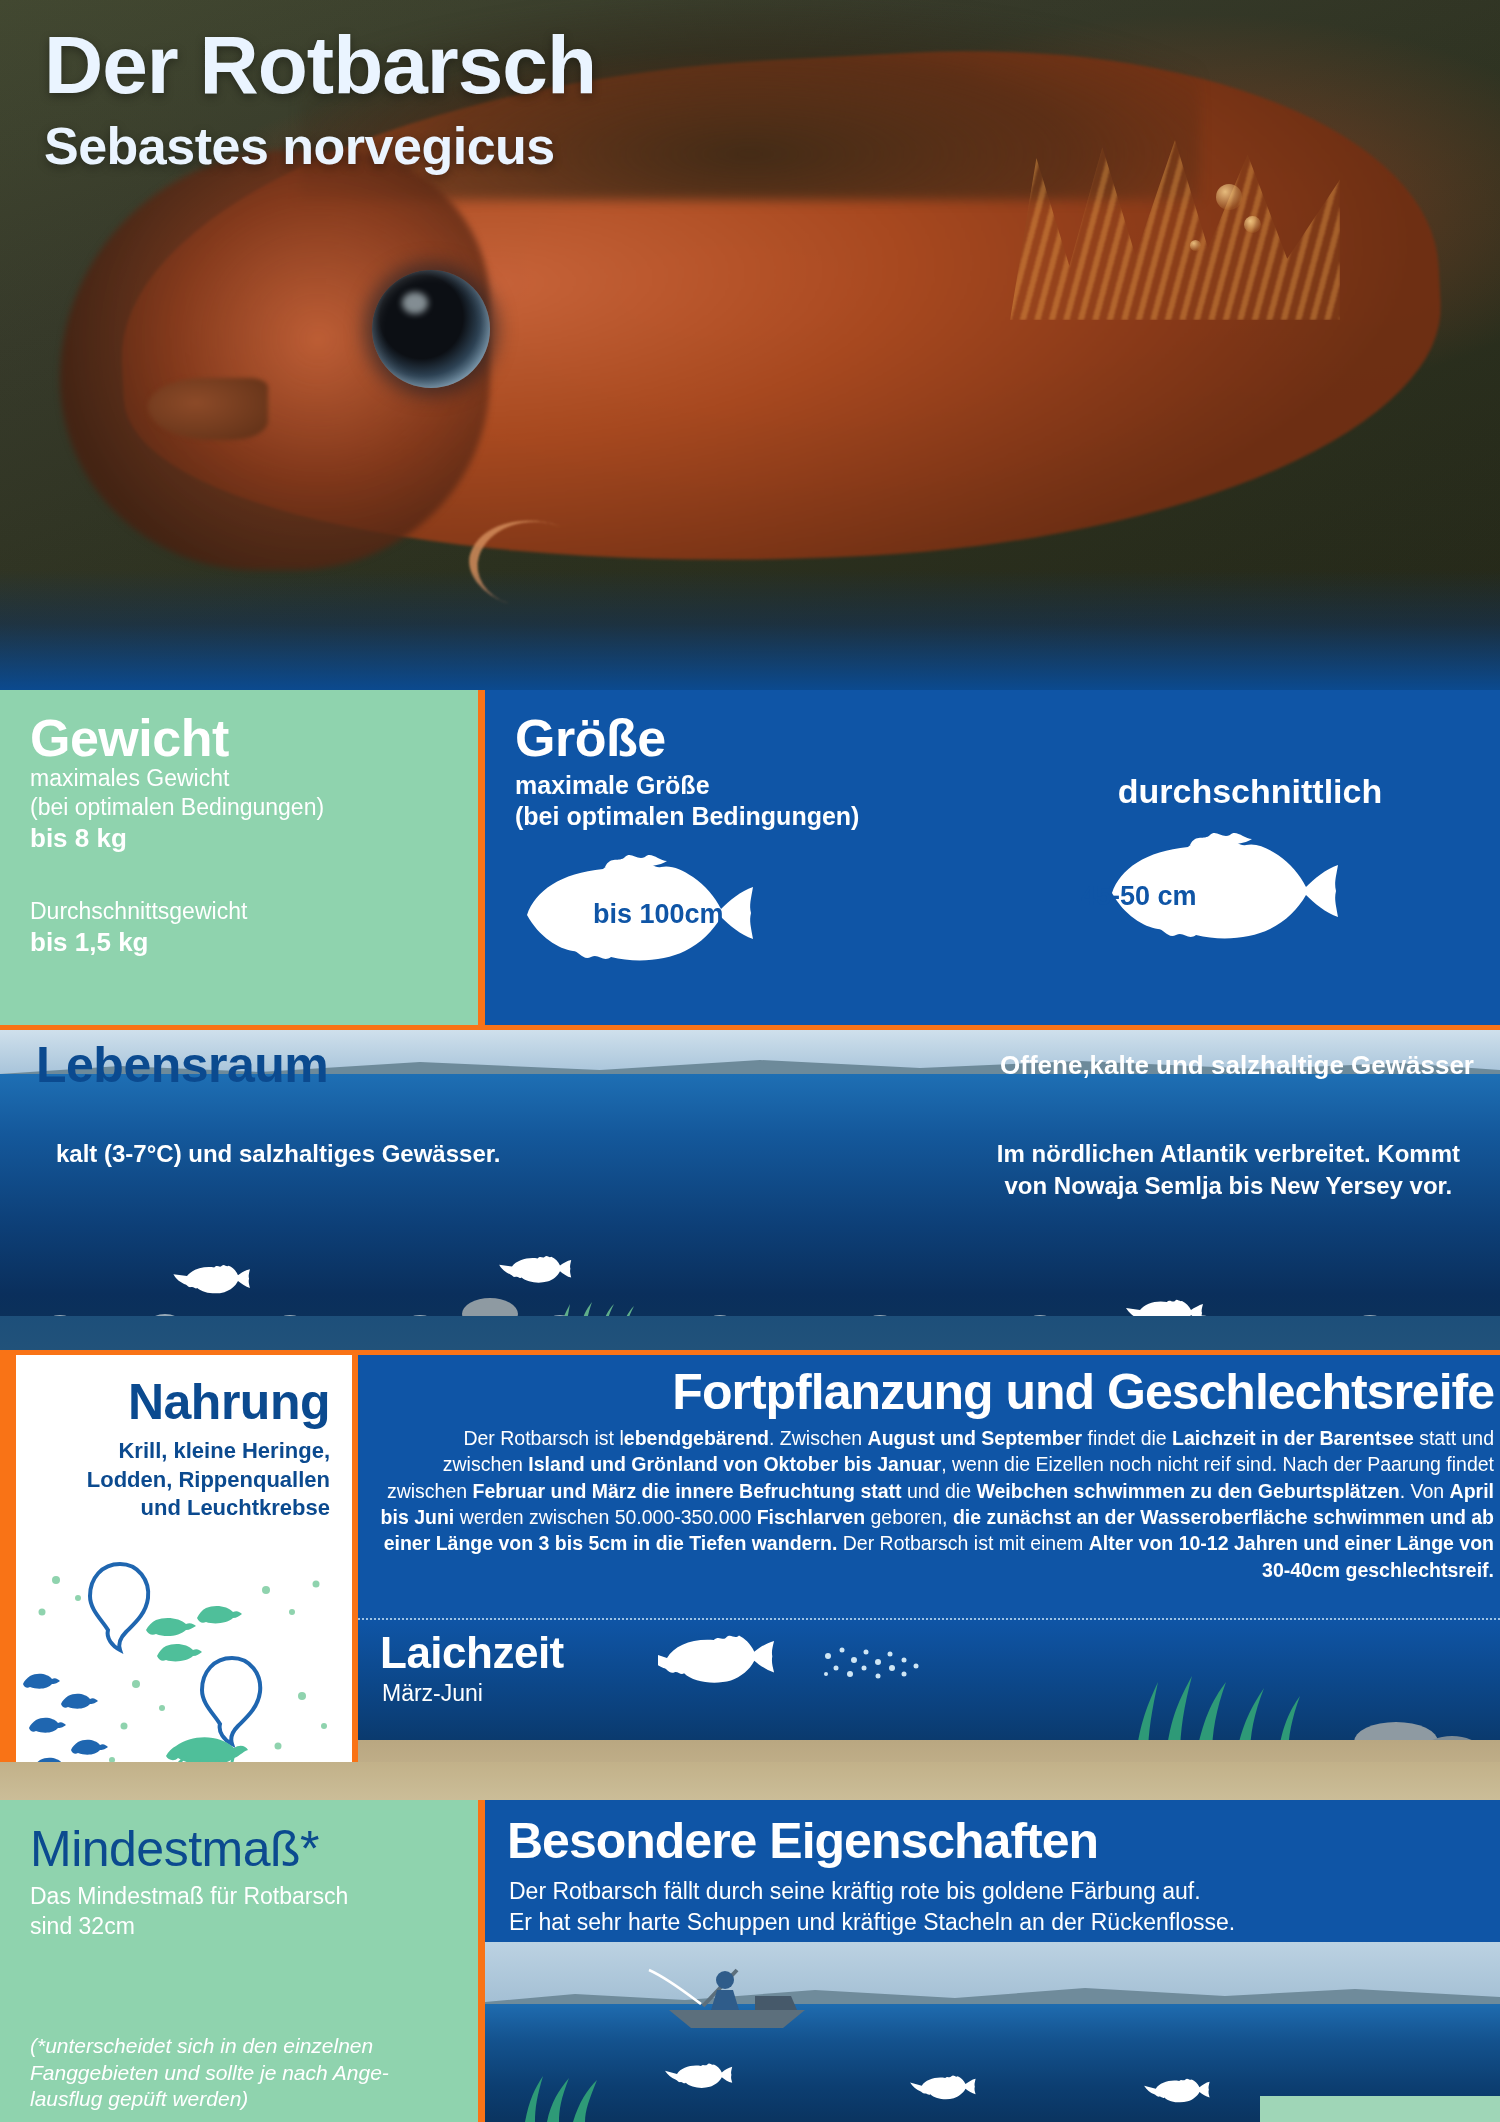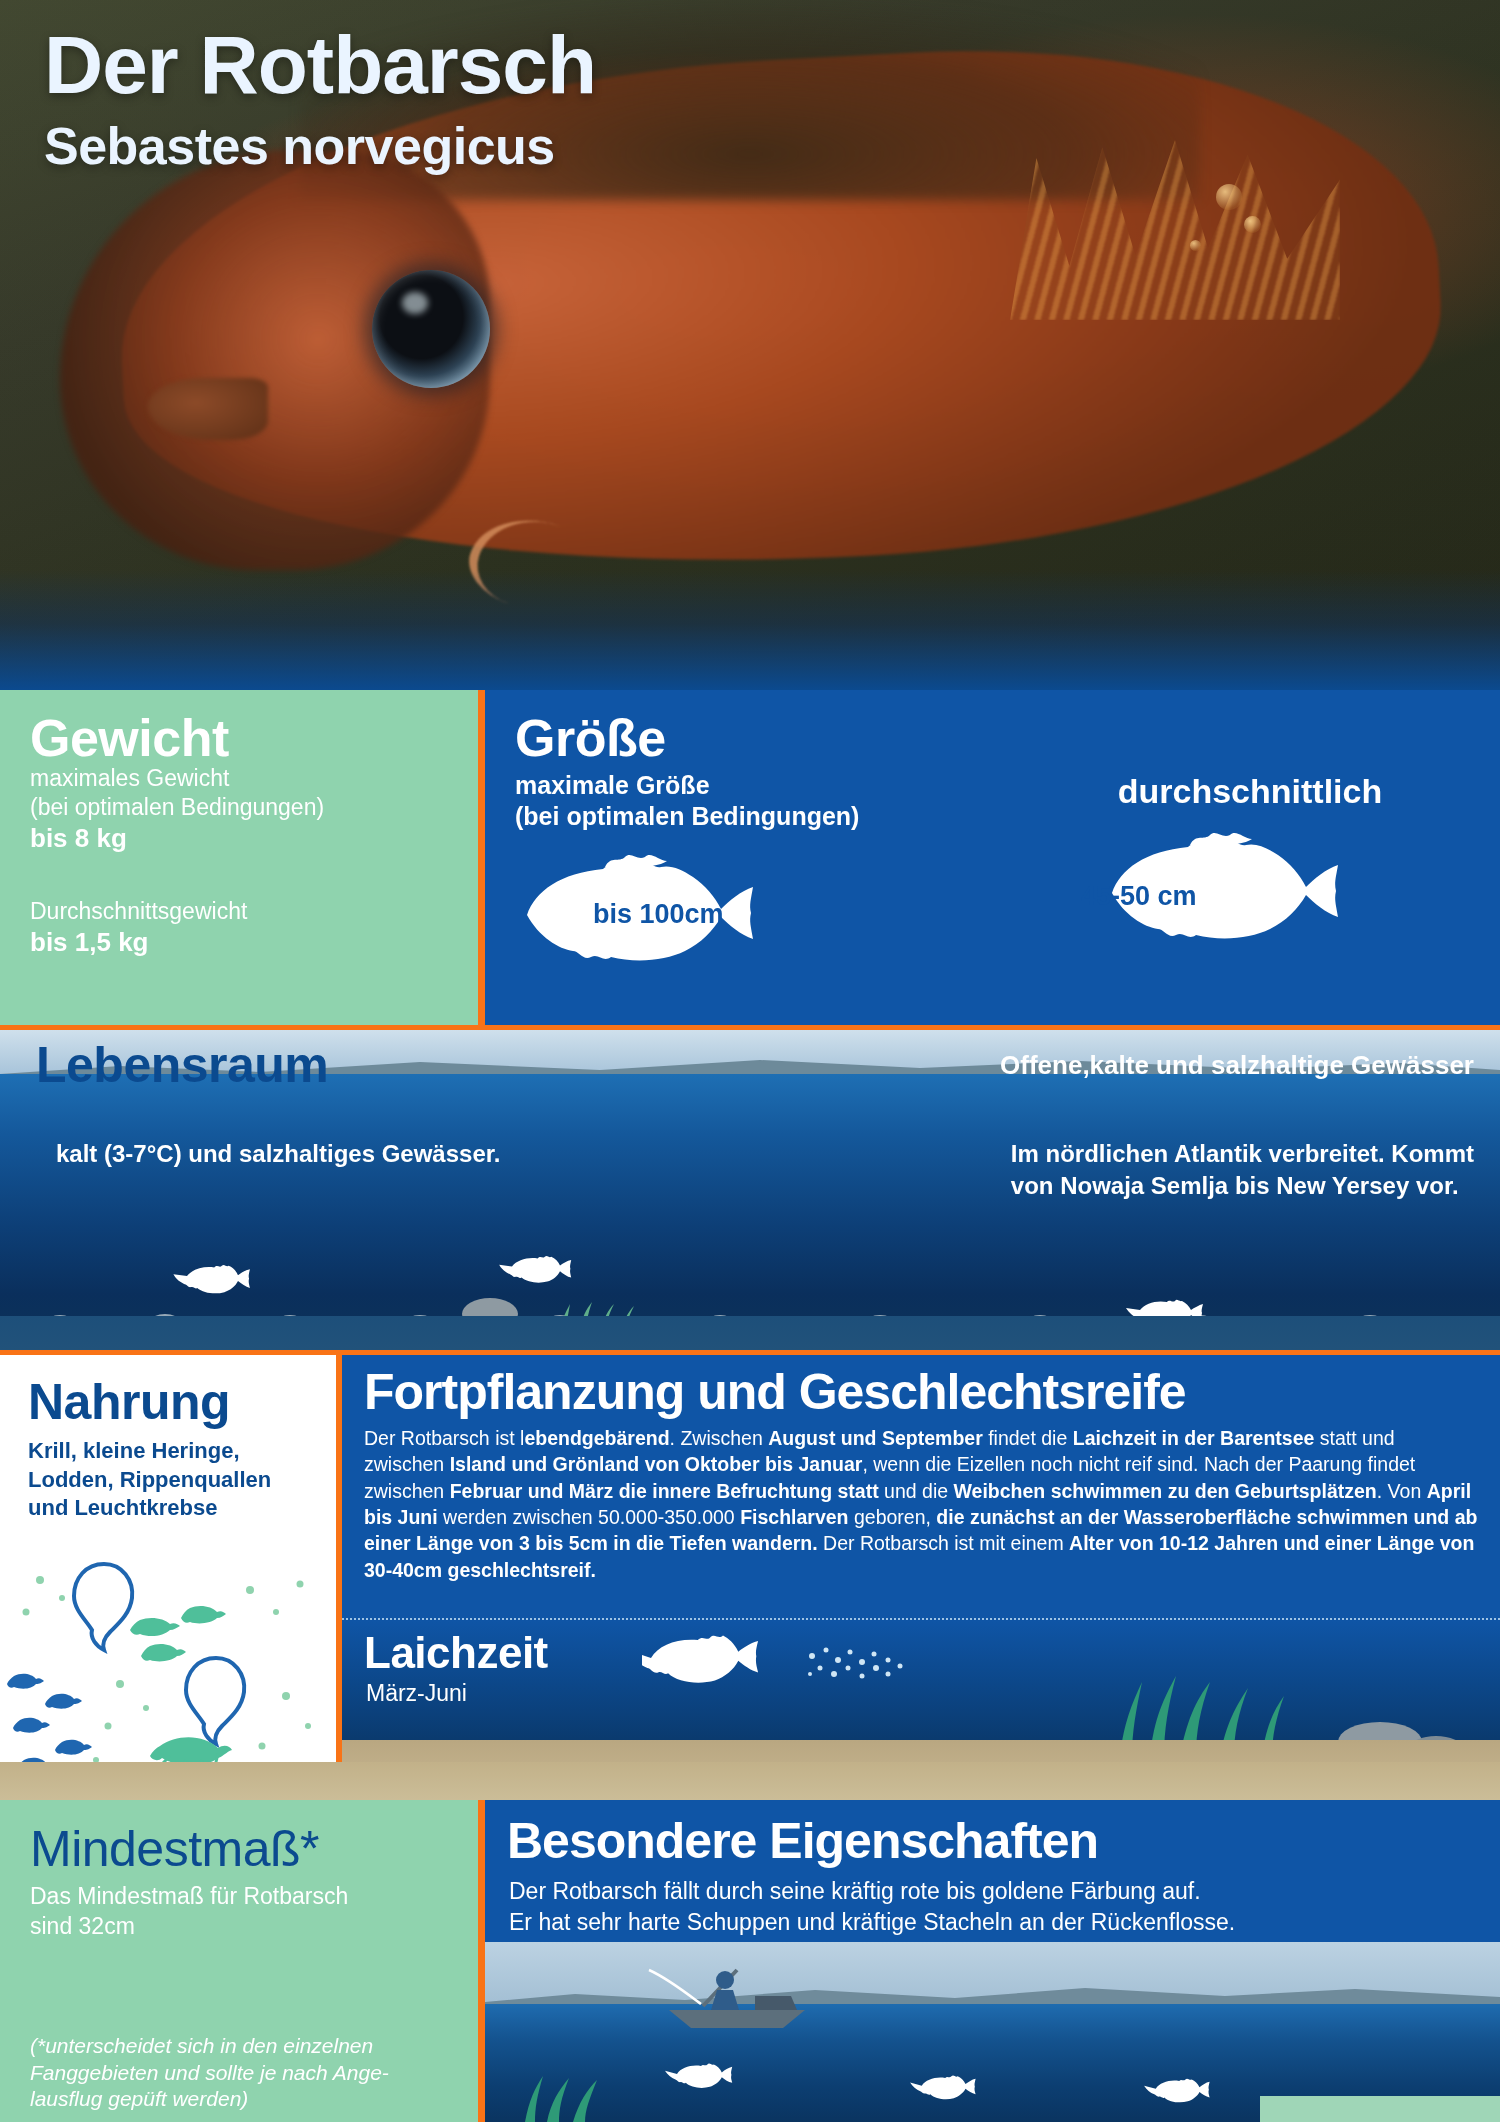--- a/index.html
+++ b/index.html
@@ -246,31 +246,31 @@
   .hab-right-title {
     position: absolute; right: 26px; top: 20px;
     font-size: 26px; font-weight: bold; color: #ffffff;
     text-align: right;
   }
   .hab-left-text {
     position: absolute; left: 56px; top: 110px;
     font-size: 24px; font-weight: bold; color: #ffffff;
   }
   .hab-right-text {
-    position: absolute; right: 26px; top: 108px;
+    position: absolute; right: 40px; top: 108px;
     font-size: 24px; font-weight: bold; color: #ffffff;
-    text-align: left; line-height: 1.35;
+    text-align: center; line-height: 1.35;
   }
   .stones { position: absolute; left: 0; bottom: 18px; width: 1500px; height: 40px; }
 
   
   .band-food {
     position: absolute;
-    left: 0; top: 1355px;
-    width: 1396px; height: 425px;
+    left: 16px; top: 1355px;
+    width: 1396px; height: 425px; text-align: right;
   }
   .panel-nahrung {
     position: absolute; left: 0; top: 0;
     width: 336px; height: 425px;
     background: #ffffff;
     padding: 18px 22px 0 28px;
     overflow: hidden;
   }
   .nahrung-title {
     font-size: 50px; font-weight: bold; color: #0b4a8f; letter-spacing: -0.5px;

